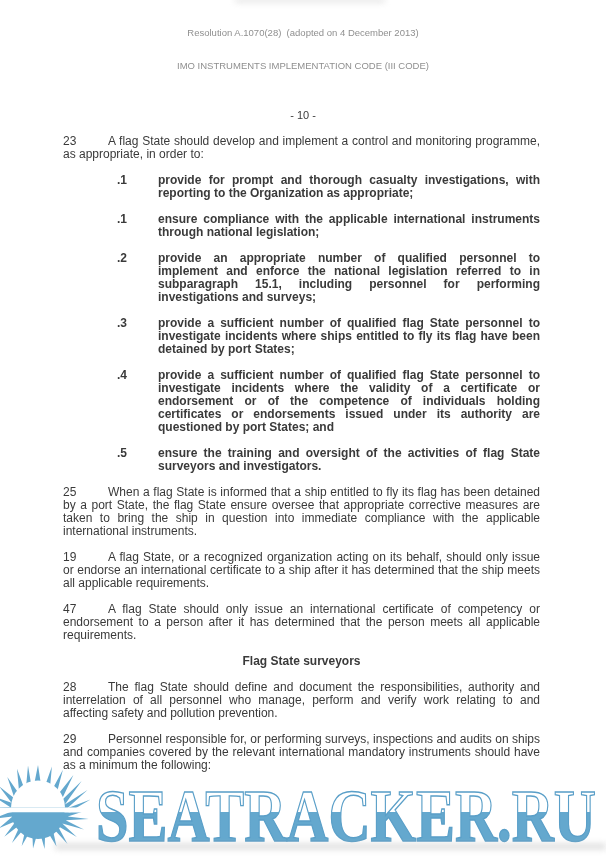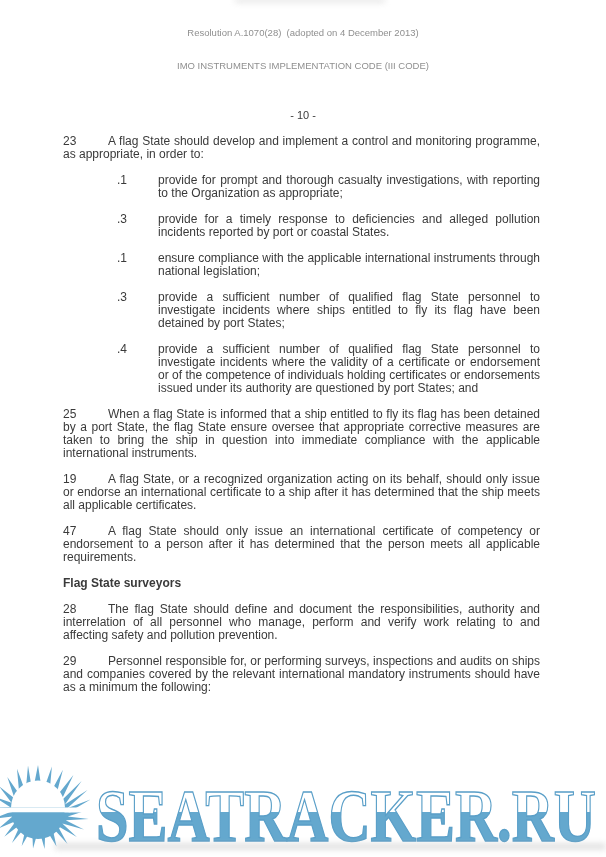--- a/index.html
+++ b/index.html
@@ -35,23 +35,23 @@
     color: #3a3a3a;
   }
   .content {
     margin: 14px 66px 0 63px;
     font-size: 12px;
     line-height: 13px;
     text-align: justify;
   }
   .para { margin: 0 0 13px 0; }
   .para .num { display: inline-block; width: 45px; text-indent: 0; }
-  .item { margin: 0 0 13px 95px; text-indent: -41px; }
+  .item { margin: 0 0 13px 95px; text-indent: -41px; font-weight: bold; }
   .item .num { display: inline-block; width: 41px; text-indent: 0; }
-  .heading { margin: 12px 0 13px 0; font-weight: bold; text-align: left; }
+  .heading { margin: 12px 0 13px 0; font-weight: bold; text-align: center; }
   .watermark {
     position: absolute;
     left: 0;
     top: 757px;
     width: 606px;
     height: 100px;
   }
 </style>
 </head>
 <body>
@@ -65,30 +65,31 @@
     <div>IMO INSTRUMENTS IMPLEMENTATION CODE (III CODE)</div>
   </div>
 
   <div class="pageno">- 10 -</div>
 
   <div class="content">
 
     <p class="para"><span class="num">23</span><span>A flag State should develop and implement a control and monitoring programme, as appropriate, in order to:</span></p>
 
     <p class="item"><span class="num">.1</span><span>provide for prompt and thorough casualty investigations, with reporting to the Organization as appropriate;</span></p>
-    <p class="item"><span class="num">.3</span><span>provide for a timely response to deficiencies and alleged pollution incidents reported by port or coastal States.</span></p>
 
 
     <p class="item"><span class="num">.1</span><span>ensure compliance with the applicable international instruments through national legislation;</span></p>
+    <p class="item"><span class="num">.2</span><span>provide an appropriate number of qualified personnel to implement and enforce the national legislation referred to in subparagraph 15.1, including personnel for performing investigations and surveys;</span></p>
     <p class="item"><span class="num">.3</span><span>provide a sufficient number of qualified flag State personnel to investigate incidents where ships entitled to fly its flag have been detained by port States;</span></p>
     <p class="item"><span class="num">.4</span><span>provide a sufficient number of qualified flag State personnel to investigate incidents where the validity of a certificate or endorsement or of the competence of individuals holding certificates or endorsements issued under its authority are questioned by port States; and</span></p>
+    <p class="item"><span class="num">.5</span><span>ensure the training and oversight of the activities of flag State surveyors and investigators.</span></p>
 
     <p class="para"><span class="num">25</span><span>When a flag State is informed that a ship entitled to fly its flag has been detained by a port State, the flag State ensure oversee that appropriate corrective measures are taken to bring the ship in question into immediate compliance with the applicable international instruments.</span></p>
 
-    <p class="para"><span class="num">19</span><span>A flag State, or a recognized organization acting on its behalf, should only issue or endorse an international certificate to a ship after it has determined that the ship meets all applicable certificates.</span></p>
+    <p class="para"><span class="num">19</span><span>A flag State, or a recognized organization acting on its behalf, should only issue or endorse an international certificate to a ship after it has determined that the ship meets all applicable requirements.</span></p>
 
     <p class="para"><span class="num">47</span><span>A flag State should only issue an international certificate of competency or endorsement to a person after it has determined that the person meets all applicable requirements.</span></p>
 
     <p class="heading">Flag State surveyors</p>
 
     <p class="para"><span class="num">28</span><span>The flag State should define and document the responsibilities, authority and interrelation of all personnel who manage, perform and verify work relating to and affecting safety and pollution prevention.</span></p>
 
     <p class="para"><span class="num">29</span><span>Personnel responsible for, or performing surveys, inspections and audits on ships and companies covered by the relevant international mandatory instruments should have as a minimum the following:</span></p>
 
   </div>

